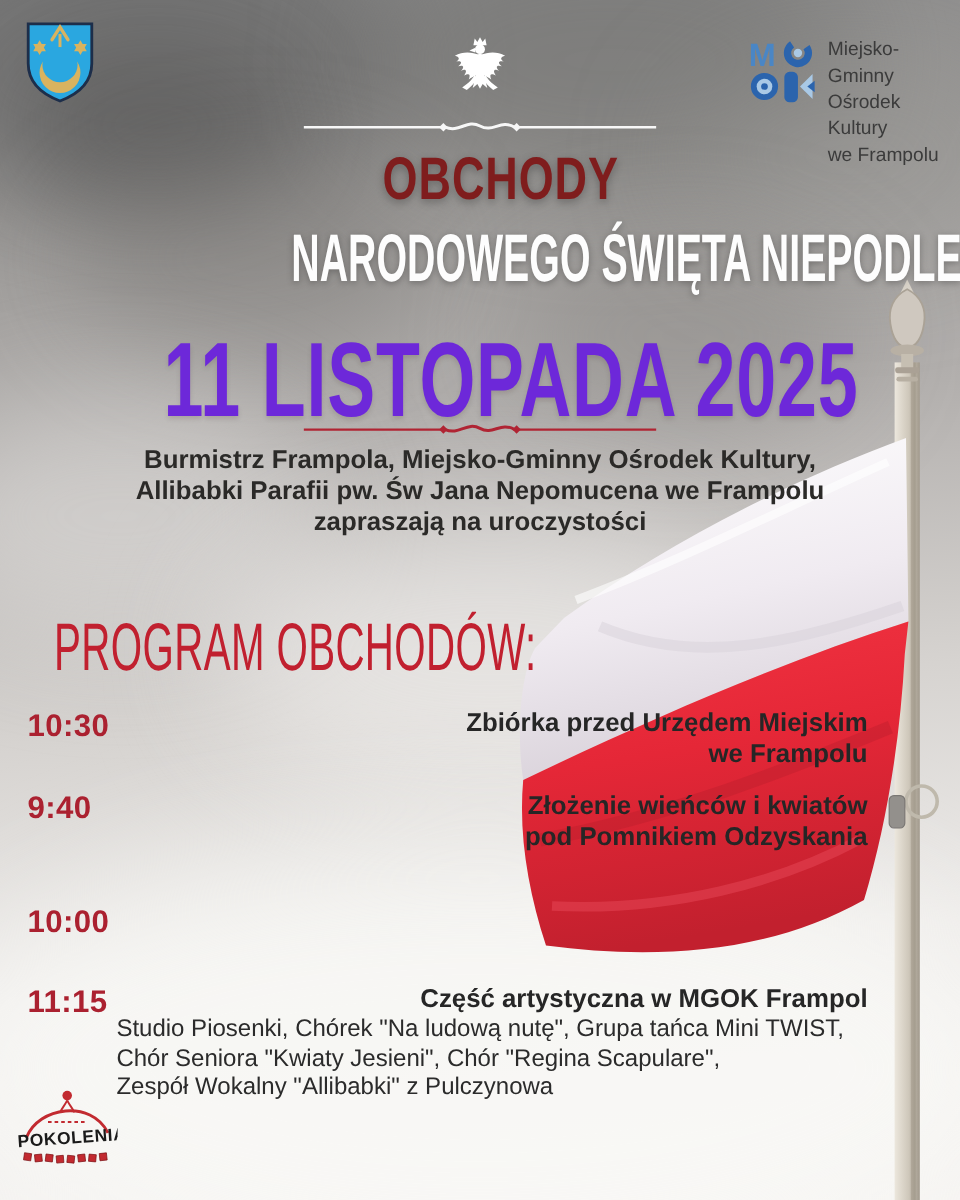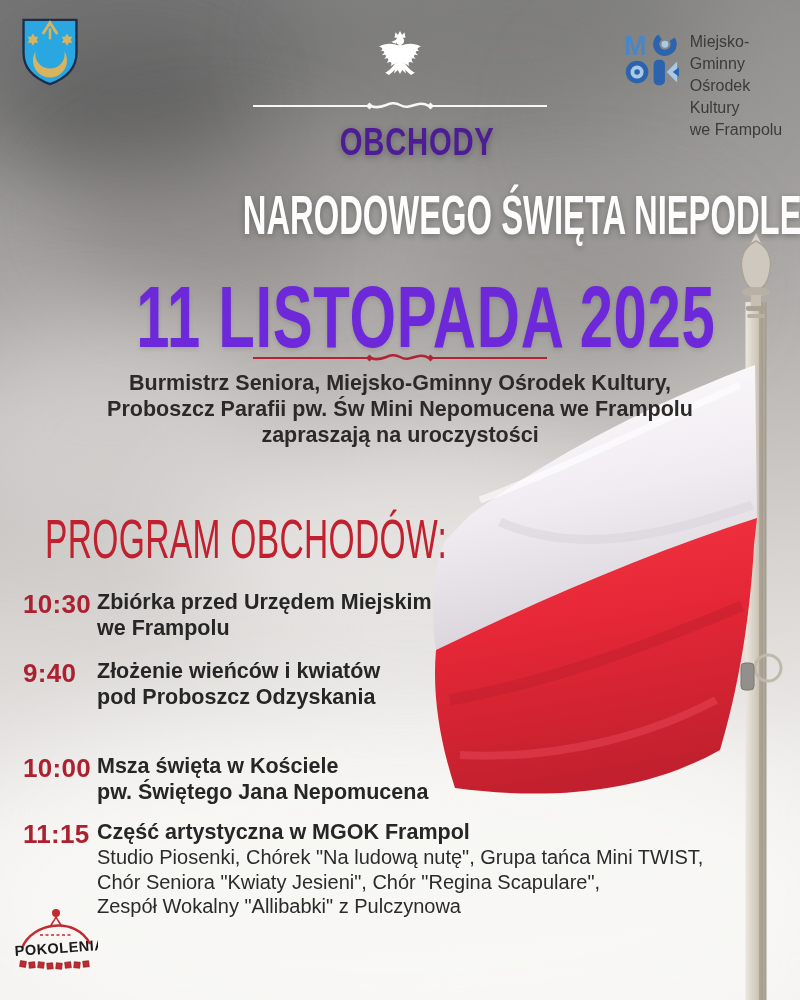--- a/index.html
+++ b/index.html
@@ -7,39 +7,39 @@
     font-family:"Liberation Sans",sans-serif;background:#bdbab8;}
   .bg-base{position:absolute;inset:0;z-index:0;
     background:linear-gradient(175deg,#8a8a8a 0%,#9b9997 16%,#b3b0ae 36%,#d6d3d0 58%,#eeecea 78%,#f5f3f1 100%);}
   .cloud{position:absolute;border-radius:50%;z-index:0;}
   .flag-layer{position:absolute;inset:0;z-index:1;}
   .content{position:absolute;z-index:2;}
   .center{position:absolute;left:0;right:0;text-align:center;z-index:2;}
   .cx{display:inline-block;white-space:nowrap;transform-origin:center top;}
   .cl{display:inline-block;white-space:nowrap;transform-origin:left top;}
 
-  .title-1{top:120px;font-size:39px;font-weight:bold;color:#4c1d95;
+  .title-1{top:120px;font-size:50px;font-weight:bold;color:#7f1d1d;
     text-shadow:0 2px 8px rgba(0,0,0,.28);letter-spacing:1px;margin-left:34px;}
   .title-1 .cx{transform:scaleX(.75);}
   .title-2{top:182px;font-size:56px;font-weight:bold;color:#fdfdfd;
     text-shadow:0 2px 8px rgba(0,0,0,.28);}
   .title-2 .cx{transform:scaleX(.585);}
   .title-date{top:250px;font-size:88px;font-weight:bold;color:#6d28d9;
     text-shadow:0 2px 5px rgba(40,0,0,.12);letter-spacing:1px;margin-top:16px;}
   .title-date .cx{transform:scaleX(.68);}
 
   .invitation{top:370px;font-size:21.5px;line-height:26px;font-weight:bold;color:#2b2a28;}
 
   .program-h{left:45px;top:506px;font-size:56px;font-weight:normal;color:#c1202f;letter-spacing:.5px;}
   .program-h .cl{transform:scaleX(.6);}
 
   .prow{position:absolute;left:23px;width:700px;display:flex;z-index:2;}
   .ptime{flex:0 0 74px;font-size:26px;font-weight:bold;color:#ab2130;letter-spacing:.3px;padding-top:0;}
   .pbody{flex:1;}
-  .pline{font-size:21.5px;line-height:26px;font-weight:bold;color:#262626;}
+  .pline{font-size:21.5px;line-height:26px;font-weight:bold;color:#262626;text-align:right;}
   .pdetail{font-size:20px;line-height:24.5px;font-weight:normal;color:#2b2b2b;}
 
   .mgok{position:absolute;left:624px;top:30px;display:flex;z-index:2;}
   .mgok-text{margin-left:10px;padding-top:1px;font-size:16px;line-height:22px;color:#3b3b3b;font-weight:500;}
 
   .guest{position:absolute;left:97px;top:929px;font-size:21px;color:#2e2e2e;z-index:2;}
 </style>
 </head>
 <body>
 
@@ -165,49 +165,45 @@
     <g stroke="#b02433" fill="none" stroke-width="2">
       <line x1="0" y1="9" x2="118" y2="9"></line>
         <line x1="176" y1="9" x2="294" y2="9"></line>
       <path d="M118,9 C130,14 136,2 147,8 C158,14 164,2 176,9" stroke-width="2.5"></path>
     </g>
     <rect x="114" y="6.5" width="5" height="5" fill="#b02433" transform="rotate(45 116.5 9)"></rect>
     <rect x="175" y="6.5" width="5" height="5" fill="#b02433" transform="rotate(45 177.5 9)"></rect>
   </svg>
 
   <div class="center invitation">
-    <div>Burmistrz Seniora, Miejsko-Gminny Ośrodek Kultury,</div>
-    <div>Proboszcz Parafii pw. Św Mini Nepomucena we Frampolu</div>
+    <div>Burmistrz Frampola, Miejsko-Gminny Ośrodek Kultury,</div>
+    <div>Allibabki Parafii pw. Św Jana Nepomucena we Frampolu</div>
     <div>zapraszają na uroczystości</div>
   </div>
 
   <div class="content program-h"><span class="cl">PROGRAM OBCHODÓW:</span></div>
 
   <div class="prow" style="top:589px;">
     <div class="ptime">10:30</div>
     <div class="pbody">
       <div class="pline">Zbiórka przed Urzędem Miejskim</div>
       <div class="pline">we Frampolu</div>
     </div>
   </div>
 
   <div class="prow" style="top:658px;">
     <div class="ptime">9:40</div>
     <div class="pbody">
       <div class="pline">Złożenie wieńców i kwiatów</div>
-      <div class="pline">pod Proboszcz Odzyskania</div>
+      <div class="pline">pod Pomnikiem Odzyskania</div>
     </div>
   </div>
 
   <div class="prow" style="top:753px;">
     <div class="ptime">10:00</div>
-    <div class="pbody">
-      <div class="pline">Msza święta w Kościele</div>
-      <div class="pline">pw. Świętego Jana Nepomucena</div>
-    </div>
   </div>
 
   <div class="prow" style="top:819px;">
     <div class="ptime">11:15</div>
     <div class="pbody">
       <div class="pline">Część artystyczna w MGOK Frampol</div>
       <div class="pdetail">Studio Piosenki, Chórek "Na ludową nutę", Grupa tańca Mini TWIST,</div>
       <div class="pdetail">Chór Seniora "Kwiaty Jesieni", Chór "Regina Scapulare",</div>
       <div class="pdetail">Zespół Wokalny "Allibabki" z Pulczynowa</div>
     </div>

